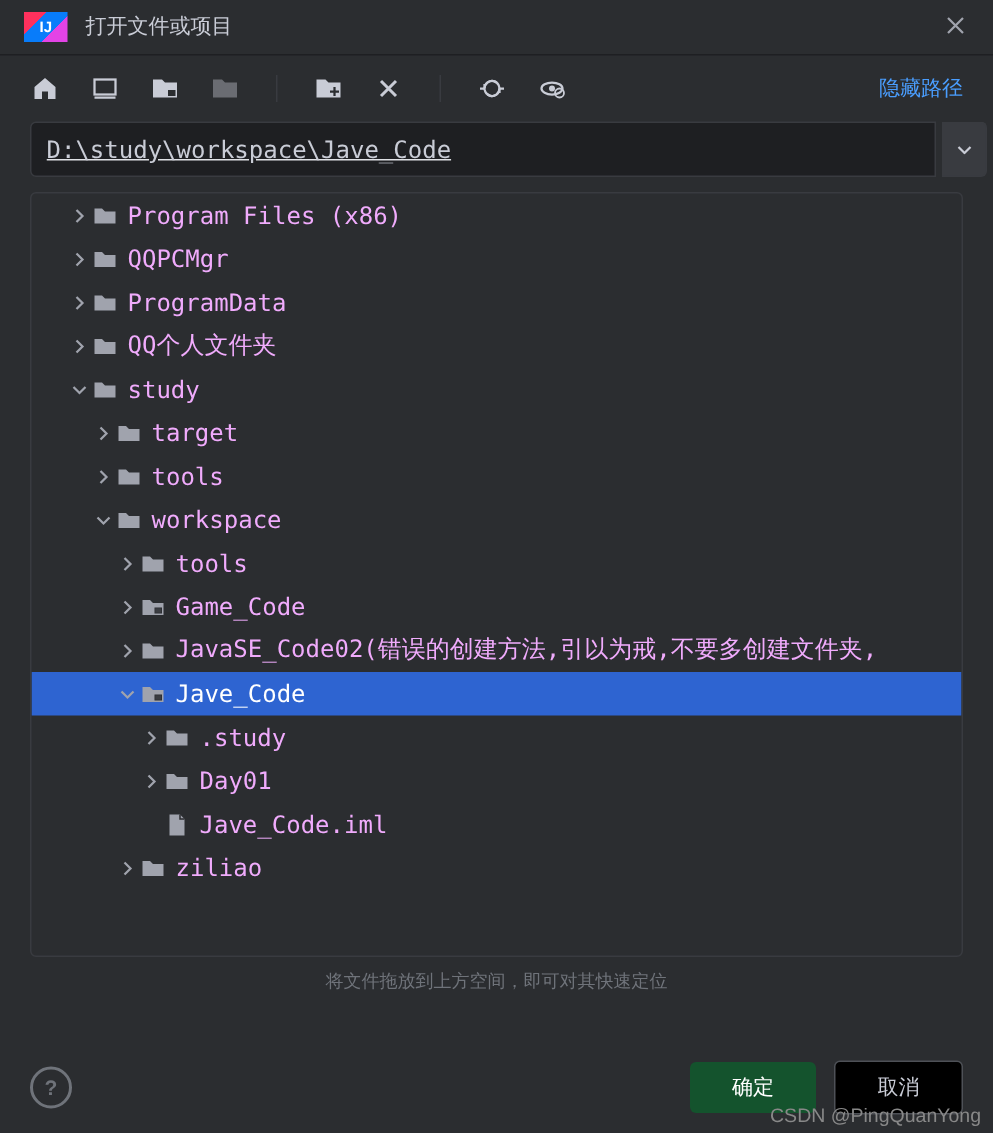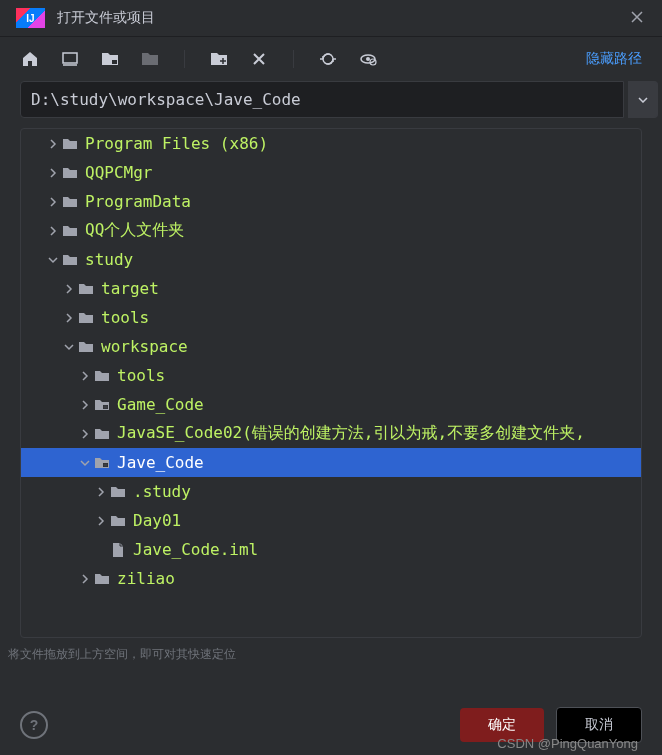--- a/index.html
+++ b/index.html
@@ -49,20 +49,21 @@
   color: #c9ccd6;
 }
 .tool-icon.disabled { opacity: 0.4; cursor: default; }
 .tool-sep { width: 1px; height: 18px; background: #393b40; margin: 0 4px; }
 .spacer { flex: 1; }
 .hide-path { color: #4a9eff; cursor: pointer; }
 .path-row {
   display: flex;
   padding: 0 4px 10px 20px;
   gap: 4px;
+  text-decoration: underline;
 }
 .path-input {
   flex: 1;
   background: #1e1f22;
   border: 1px solid #393b40;
   border-radius: 4px 0 0 4px;
   padding: 8px 10px;
   color: #c9ccd6;
   font-family: "Consolas", monospace;
   font-size: 16px;
@@ -114,24 +115,24 @@
 }
 .tree-icon {
   width: 18px;
   height: 16px;
   display: inline-flex;
   align-items: center;
   justify-content: center;
   margin-right: 6px;
   flex-shrink: 0;
 }
-.tree-label { color: #bef264; }
+.tree-label { color: #f0abfc; }
 .tree-row.selected .tree-label { color: #fff; }
 .hint {
-  text-align: left;
+  text-align: center;
   font-size: 12px;
   color: #6f737a;
   padding: 8px;
 }
 .footer {
   position: absolute;
   bottom: 0;
   left: 0;
   right: 0;
   display: flex;
@@ -151,26 +152,26 @@
   font-weight: bold;
   cursor: pointer;
 }
 .btn {
   padding: 8px 28px;
   border-radius: 4px;
   cursor: pointer;
   border: none;
   font-size: 14px;
 }
-.btn-primary { background: #7f1d1d; color: #fff; }
+.btn-primary { background: #14532d; color: #fff; }
 .btn-secondary { background: #000000; color: #c9ccd6; border: 1px solid #4e5157; }
 .watermark {
   position: absolute;
   bottom: 4px;
-  right: 24px;
+  right: 8px;
   font-size: 13px;
   color: #888;
   font-family: sans-serif;
 }
 svg { display: block; }
 </style>
 </head>
 <body>
 
 <div class="titlebar">

